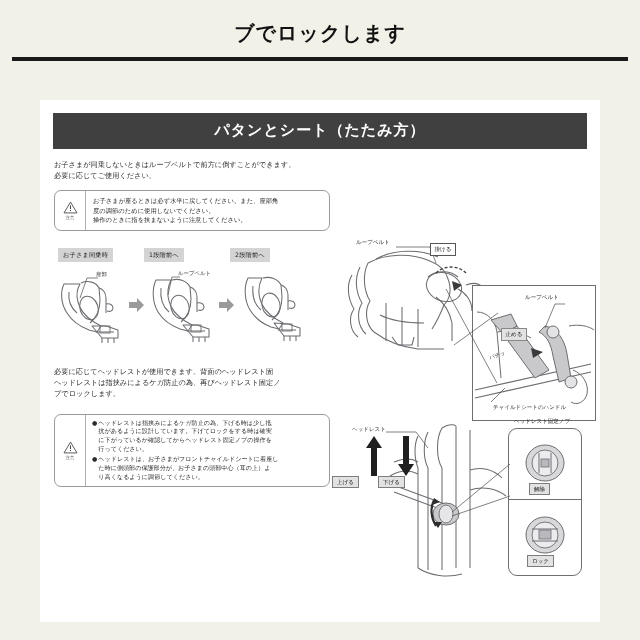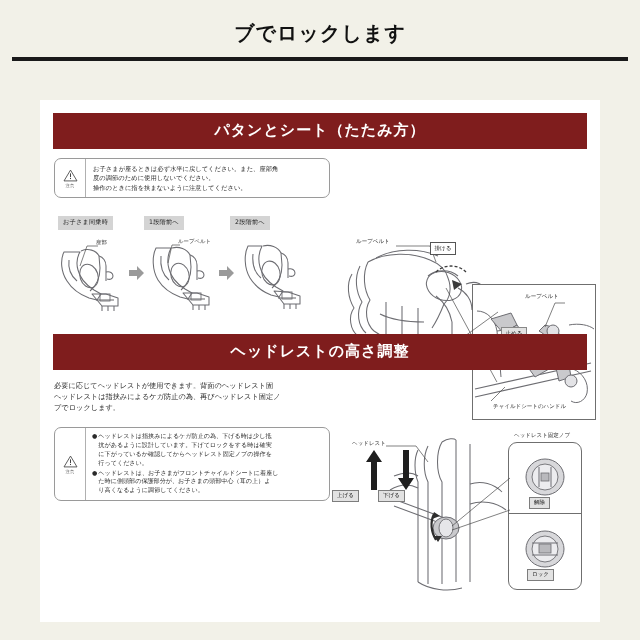--- a/index.html
+++ b/index.html
@@ -39,21 +39,21 @@
     width: 560px;
     height: 522px;
     background: #ffffff;
   }
 
   .section {
     position: relative;
   }
 
   .section-header {
-    background: #7f1d1d;
+    background: #404040;
     color: #ffffff;
     text-align: center;
     font-size: 15px;
     font-weight: bold;
     letter-spacing: 1px;
     padding: 8px 0 9px 0;
     margin: 13px 13px 0 13px;
   }
 
   .section-body {
@@ -245,20 +245,22 @@
 <div class="page-title">ブでロックします</div>
 <div class="title-rule"></div>
 
 <div class="panel">
 
   <div class="section">
     <div class="section-header">パタンとシート（たたみ方）</div>
 
     <div class="section-body">
 
+      <div class="lead-text" style="width:330px">お子さまが同乗しないときはループベルトで前方に倒すことができます。
+必要に応じてご使用ください。</div>
 
       <div class="caution-box" style="width:276px">
         <div class="caution-icon-cell">
           <svg class="warn-tri" viewBox="0 0 20 18">
             <polygon points="10,1.5 19,16.5 1,16.5" fill="none" stroke="#444" stroke-width="1.2" stroke-linejoin="round"></polygon>
             <rect x="9.3" y="6" width="1.4" height="5.2" fill="#444"></rect>
             <rect x="9.3" y="12.4" width="1.4" height="1.5" fill="#444"></rect>
           </svg>
           <div class="caution-kanji">注意</div>
         </div>
@@ -422,21 +424,20 @@
         <svg style="position:absolute; left:100px; top:36px" width="60" height="110" viewBox="0 0 60 110">
           <path d="M6 16 L58 112" fill="none" stroke="#4a4a4a" stroke-width="0.7"></path>
           <path d="M14 72 L58 40" fill="none" stroke="#4a4a4a" stroke-width="0.7"></path>
         </svg>
       </div>
 
     </div>
   </div>
 
   <div class="section" style="margin-top:22px">
-    <div class="section-header">ヘッドレストの高さ調整</div>
 
     <div class="section-body">
 
       <div class="lead-text sec2-textblock">必要に応じてヘッドレストが使用できます。背面のヘッドレスト固
 ヘッドレストは指挟みによるケガ防止の為、再びヘッドレスト固定ノ
 ブでロックします。</div>
 
       <div class="caution-box" style="width:276px; margin-top:14px">
         <div class="caution-icon-cell">
           <svg class="warn-tri" viewBox="0 0 20 18">

